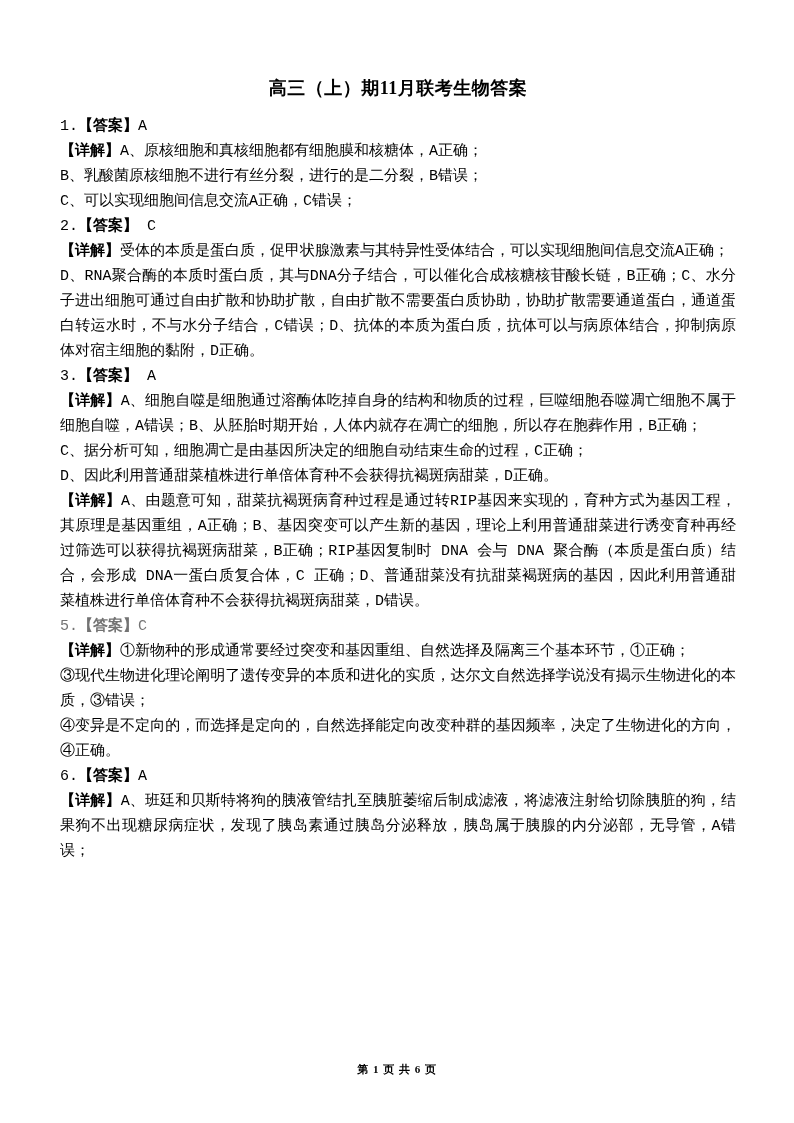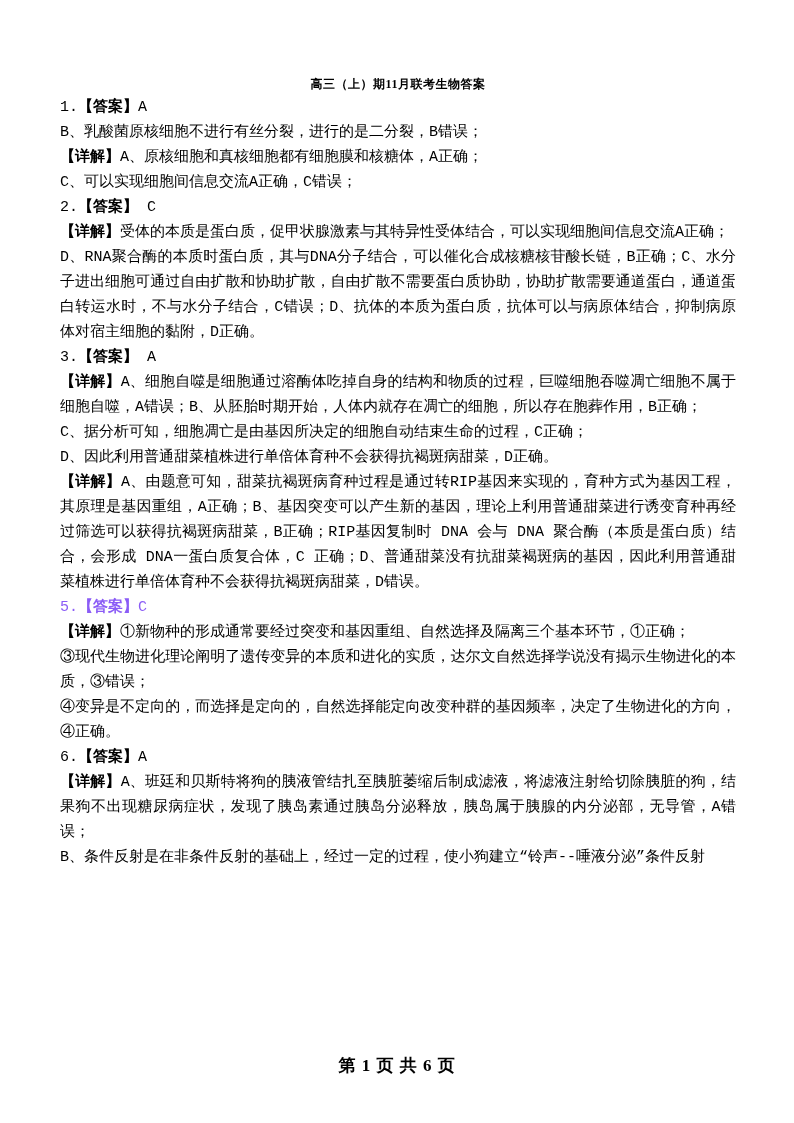--- a/index.html
+++ b/index.html
@@ -13,54 +13,54 @@
   }
   .page {
     position: relative;
     width: 794px;
     height: 1123px;
     background: #ffffff;
     padding: 76px 58px 60px 60px;
   }
   .doc-title {
     text-align: center;
-    font-size: 12px;
+    font-size: 18px;
     font-weight: bold;
-    margin-bottom: 2px;
+    margin-bottom: 14px;
     letter-spacing: 0.5px;
   }
   .qa-item p {
     font-size: 15px;
     line-height: 25px;
     text-align: justify;
     font-family: Liberation Mono, monospace;
   }
   .label { font-weight: bold; }
   .footer {
     position: absolute;
     bottom: 46px;
     left: 0;
     width: 100%;
     text-align: center;
-    font-size: 17px;
+    font-size: 11px;
     font-weight: bold;
     letter-spacing: 1px;
   }
 </style>
 </head>
 <body>
 
 <div class="page">
 
   <h1 class="doc-title">高三（上）期11月联考生物答案</h1>
 
   <section class="qa-item">
     <p class="answer-line"><span>1.</span><span class="label">【答案】</span><span>A</span></p>
+    <p class="detail"><span class="label">【详解】</span><span>A、原核细胞和真核细胞都有细胞膜和核糖体，A正确；</span></p>
     <p class="detail"><span>B、乳酸菌原核细胞不进行有丝分裂，进行的是二分裂，B错误；</span></p>
-    <p class="detail"><span class="label">【详解】</span><span>A、原核细胞和真核细胞都有细胞膜和核糖体，A正确；</span></p>
     <p class="detail"><span>C、可以实现细胞间信息交流A正确，C错误；</span></p>
   </section>
 
   <section class="qa-item">
     <p class="answer-line"><span>2.</span><span class="label">【答案】</span><span> C</span></p>
     <p class="detail"><span class="label">【详解】</span><span>受体的本质是蛋白质，促甲状腺激素与其特异性受体结合，可以实现细胞间信息交流A正确；</span></p>
     <p class="detail"><span>D、RNA聚合酶的本质时蛋白质，其与DNA分子结合，可以催化合成核糖核苷酸长链，B正确；C、水分子进出细胞可通过自由扩散和协助扩散，自由扩散不需要蛋白质协助，协助扩散需要通道蛋白，通道蛋白转运水时，不与水分子结合，C错误；D、抗体的本质为蛋白质，抗体可以与病原体结合，抑制病原体对宿主细胞的黏附，D正确。</span></p>
   </section>
 
   <section class="qa-item">
@@ -68,27 +68,26 @@
     <p class="detail"><span class="label">【详解】</span><span>A、细胞自噬是细胞通过溶酶体吃掉自身的结构和物质的过程，巨噬细胞吞噬凋亡细胞不属于细胞自噬，A错误；B、从胚胎时期开始，人体内就存在凋亡的细胞，所以存在胞葬作用，B正确；</span></p>
     <p class="detail"><span>C、据分析可知，细胞凋亡是由基因所决定的细胞自动结束生命的过程，C正确；</span></p>
     <p class="detail"><span>D、因此利用普通甜菜植株进行单倍体育种不会获得抗褐斑病甜菜，D正确。</span></p>
   </section>
 
   <section class="qa-item">
     <p class="detail"><span class="label">【详解】</span><span>A、由题意可知，甜菜抗褐斑病育种过程是通过转RIP基因来实现的，育种方式为基因工程，其原理是基因重组，A正确；B、基因突变可以产生新的基因，理论上利用普通甜菜进行诱变育种再经过筛选可以获得抗褐斑病甜菜，B正确；RIP基因复制时 DNA 会与 DNA 聚合酶（本质是蛋白质）结合，会形成 DNA一蛋白质复合体，C 正确；D、普通甜菜没有抗甜菜褐斑病的基因，因此利用普通甜菜植株进行单倍体育种不会获得抗褐斑病甜菜，D错误。</span></p>
   </section>
 
   <section class="qa-item">
-    <p class="answer-line" style="color: #8b5cf6;"><span>5.</span><span class="label">【答案】</span><span>C</span></p>
+    <p class="answer-line" style="color: #737373;"><span>5.</span><span class="label">【答案】</span><span>C</span></p>
     <p class="detail"><span class="label">【详解】</span><span>①新物种的形成通常要经过突变和基因重组、自然选择及隔离三个基本环节，①正确；</span></p>
     <p class="detail"><span>③现代生物进化理论阐明了遗传变异的本质和进化的实质，达尔文自然选择学说没有揭示生物进化的本质，③错误；</span></p>
     <p class="detail"><span>④变异是不定向的，而选择是定向的，自然选择能定向改变种群的基因频率，决定了生物进化的方向，④正确。</span></p>
   </section>
 
   <section class="qa-item">
     <p class="answer-line"><span>6.</span><span class="label">【答案】</span><span>A</span></p>
     <p class="detail"><span class="label">【详解】</span><span>A、班廷和贝斯特将狗的胰液管结扎至胰脏萎缩后制成滤液，将滤液注射给切除胰脏的狗，结果狗不出现糖尿病症状，发现了胰岛素通过胰岛分泌释放，胰岛属于胰腺的内分泌部，无导管，A错误；</span></p>
-    <p class="detail"><span>B、条件反射是在非条件反射的基础上，经过一定的过程，使小狗建立“铃声--唾液分泌”条件反射</span></p>
   </section>
 
   <div class="footer">第 1 页 共 6 页</div>
 
 </div>
 
 </body></html>

